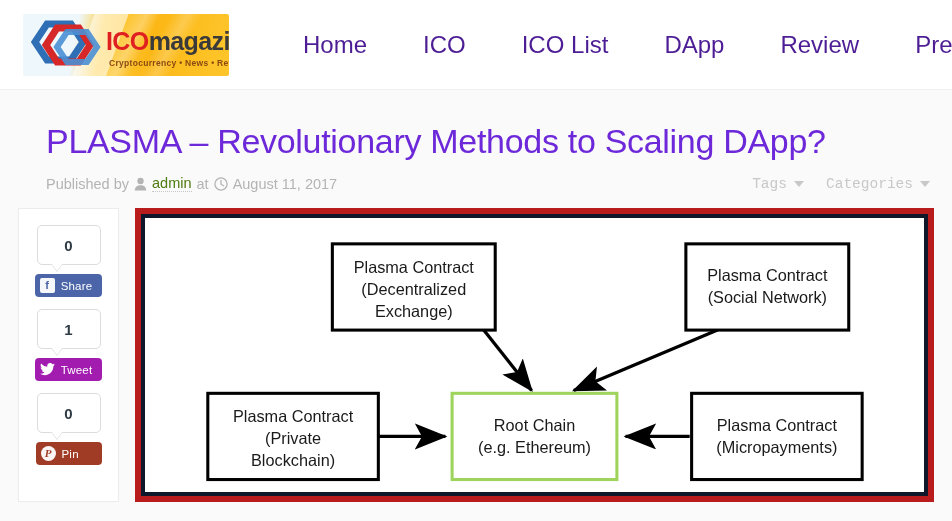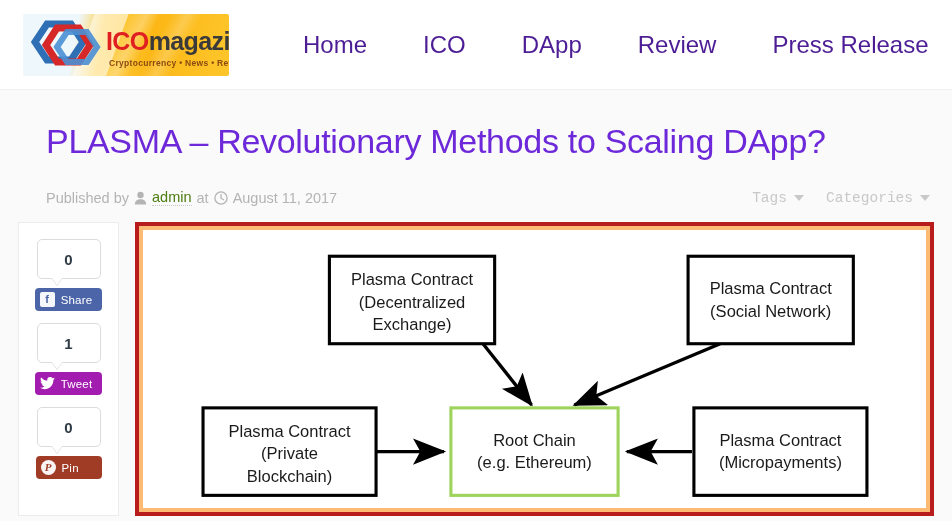--- a/index.html
+++ b/index.html
@@ -77,21 +77,21 @@
   .post-title {
     font-size: 34px;
     font-weight: normal;
     color: #6d28d9;
     letter-spacing: -0.3px;
     line-height: 1.15;
   }
   .meta-row {
     display: flex;
     align-items: center;
-    margin-top: 28px;
+    margin-top: 14px;
     padding-right: 22px;
   }
   .meta-left {
     display: flex; align-items: center;
     font-size: 14.5px; color: #b4b4b4;
     gap: 5px;
   }
   .meta-left .author {
     color: #4d7c0f;
     border-bottom: 1px dotted #c6c6c6;
@@ -177,22 +177,22 @@
     display: flex; align-items: center; justify-content: center;
     font-size: 11px; font-weight: bold; line-height: 1;
   }
   .share-btn.pin .glyph { border-radius: 50%; }
   .share-btn .lbl { letter-spacing: .2px; }
 
   
   .diagram-panel {
     flex: 1;
     margin-right: 18px;
-    background: #fdba74;
-    border: 4px solid #b91c1c;
+    background: #0f172a;
+    border: 6px solid #b91c1c;
     padding: 4px;
     height: 294px;
     overflow: hidden;
   }
   .diagram-inner { width: 100%; height: 100%; background: #fff; }
 </style>
 </head>
 <body>
 
 <header class="site-header">
@@ -206,20 +206,21 @@
     </svg>
     <div class="logo-text">
       <span class="ico">ICO</span><span class="mag">magazine</span>
     </div>
     <div class="logo-tag">Cryptocurrency • News • Review</div>
   </div>
 
   <nav class="main-nav">
     <a class="nav-item">Home</a>
     <a class="nav-item">ICO</a>
+    <a class="nav-item">ICO List</a>
     <a class="nav-item">DApp</a>
     <a class="nav-item">Review</a>
     <a class="nav-item">Press Release</a>
   </nav>
 </header>
 
 <div class="article-head">
   <h1 class="post-title">PLASMA – Revolutionary Methods to Scaling DApp?</h1>
 
   <div class="meta-row">

